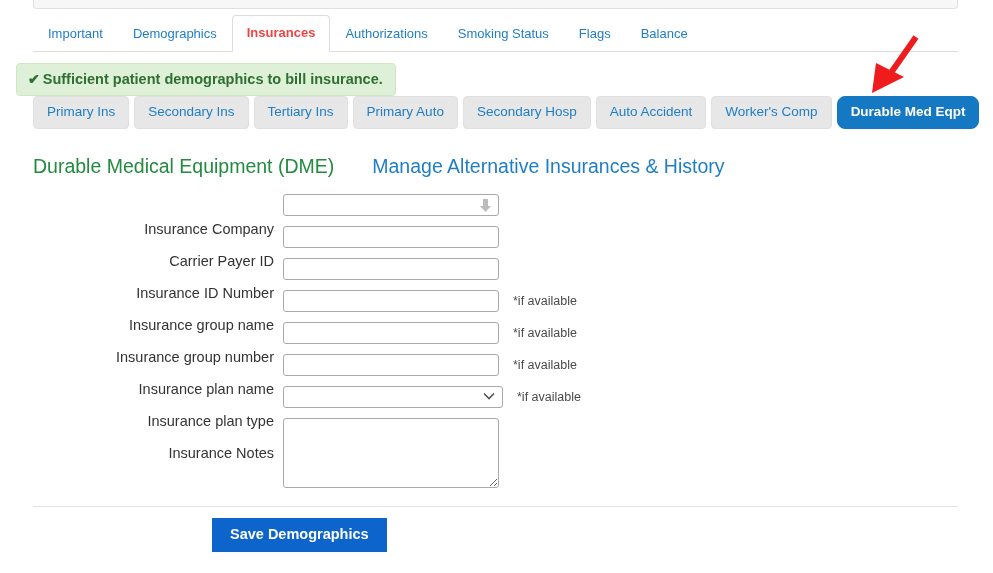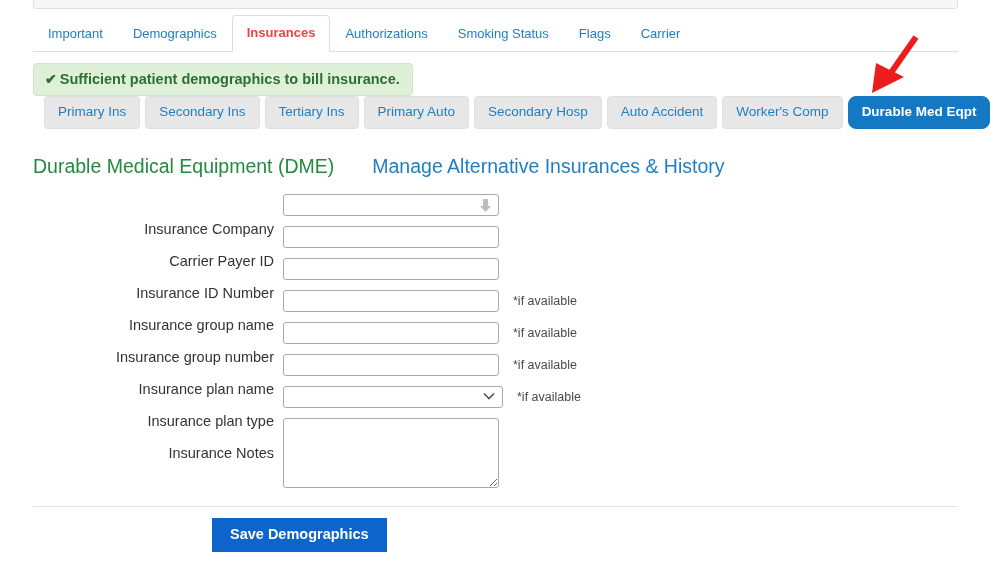--- a/index.html
+++ b/index.html
@@ -66,21 +66,21 @@
     border: 1px solid #dddddd;
     border-bottom: 1px solid #ffffff;
     border-top-left-radius: 4px;
     border-top-right-radius: 4px;
     font-weight: bold;
   }
 
   
   .alert-success {
     position: absolute;
-    left: 33px;
+    left: 16px;
     top: 63px;
     background: #dff0d8;
     border: 1px solid #cfe6c3;
     border-radius: 4px;
     padding: 6px 12px 7px 11px;
     color: #2f6f33;
     font-weight: bold;
     font-size: 14.5px;
     line-height: 18px;
     white-space: nowrap;
@@ -88,21 +88,21 @@
   }
   .alert-success .check {
     font-weight: bold;
     margin-right: 3px;
     font-size: 14px;
   }
 
   
   .subtabs {
     position: absolute;
-    left: 44px;
+    left: 33px;
     top: 96px;
     display: flex;
     gap: 5px;
   }
   .subtab {
     background: #e7e7e7;
     color: #1f7ec4;
     border: 1px solid #e0e0e0;
     border-radius: 4px;
     padding: 7px 13px 8px 13px;
@@ -284,21 +284,21 @@
 <div class="top-panel-stub"></div>
 
 <div class="tabbar">
   <div class="tabbar-inner">
     <div class="tab">Important</div>
     <div class="tab">Demographics</div>
     <div class="tab active">Insurances</div>
     <div class="tab">Authorizations</div>
     <div class="tab">Smoking Status</div>
     <div class="tab">Flags</div>
-    <div class="tab">Carrier</div>
+    <div class="tab">Balance</div>
   </div>
 </div>
 
 <div class="alert-success">
   <span class="check">✔</span><span>Sufficient patient demographics to bill insurance.</span>
 </div>
 
 <div class="subtabs">
   <button class="subtab">Primary Ins</button>
   <button class="subtab">Secondary Ins</button>

